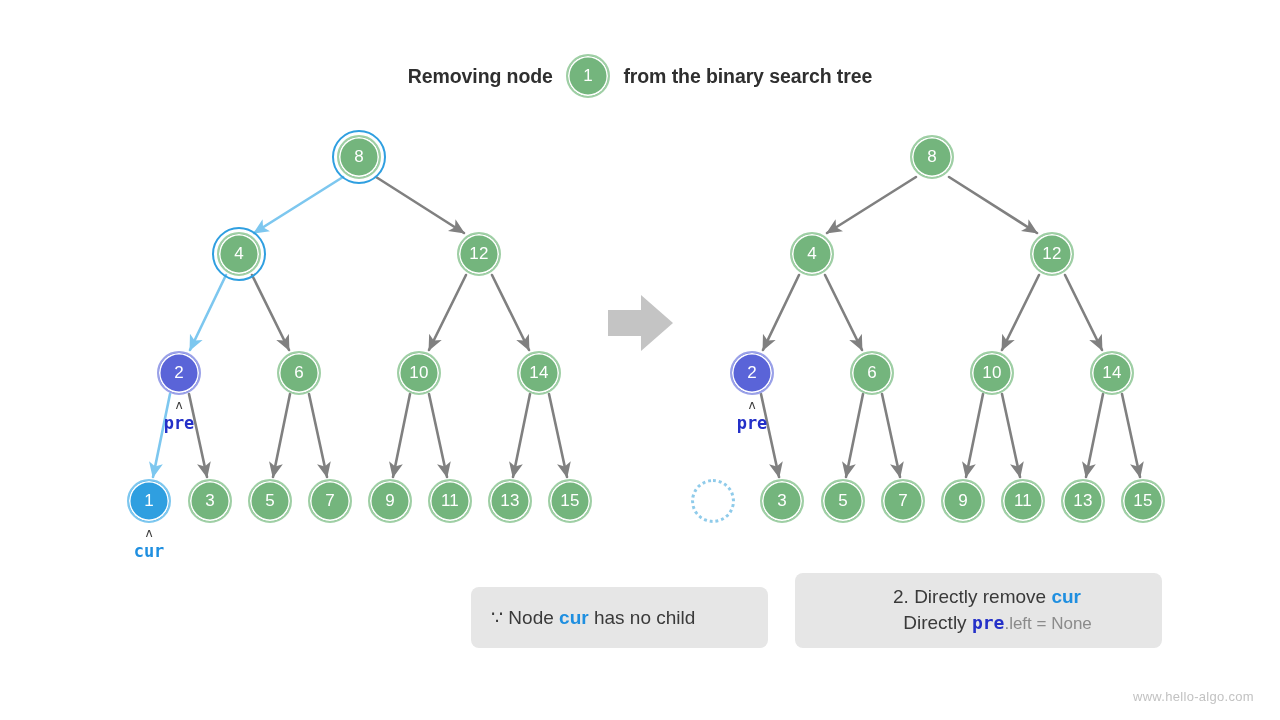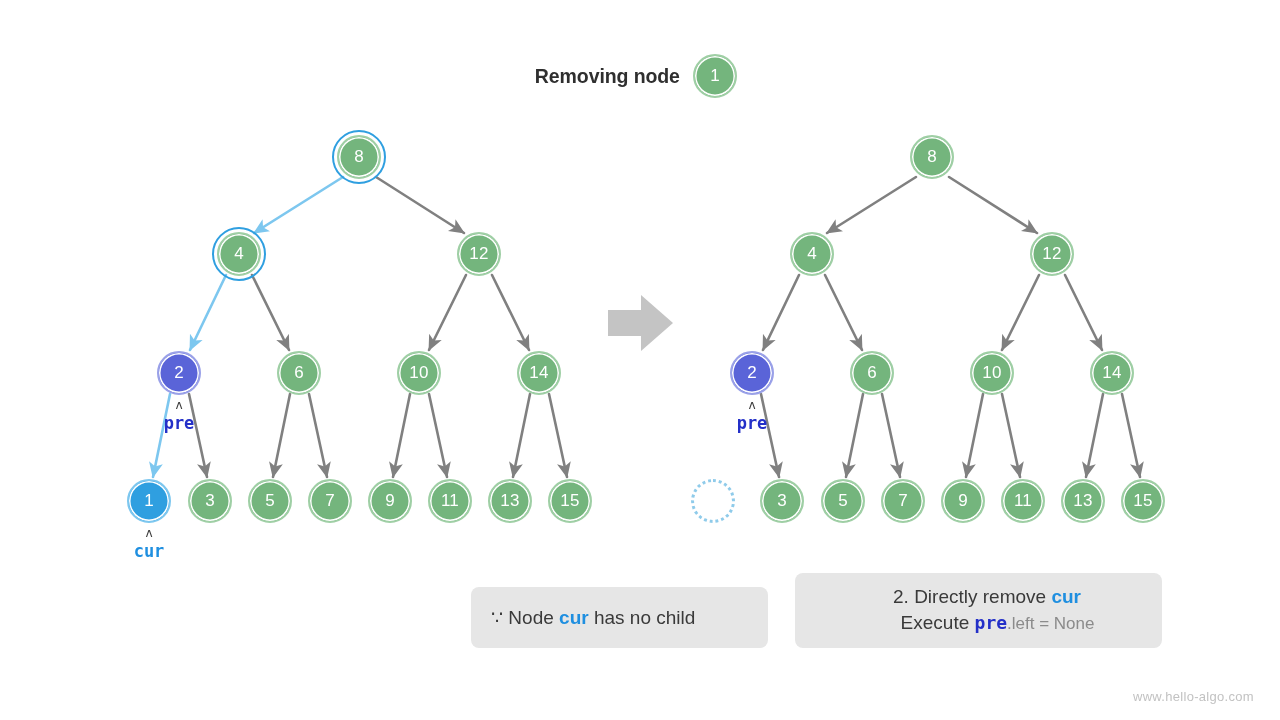--- a/index.html
+++ b/index.html
@@ -172,20 +172,21 @@
 </head>
 <body>
 
 <div id="canvas">
 
   <div id="title-bar">
     <span class="t-text">Removing node </span>
     <span class="title-node">
       <span class="node green" style="left:0;top:0;">1</span>
     </span>
+    <span class="t-text"> from the binary search tree</span>
   </div>
 
   <svg class="edges" viewBox="0 0 1280 720">
     <defs>
       <marker id="ahGray" markerWidth="7" markerHeight="7" refX="5.6" refY="3.1" orient="auto" markerUnits="strokeWidth">
         <path d="M0,0.4 L6,3.1 L0,5.8 L1.5,3.1 z" fill="#808080"></path>
       </marker>
       <marker id="ahBlue" markerWidth="7" markerHeight="7" refX="5.6" refY="3.1" orient="auto" markerUnits="strokeWidth">
         <path d="M0,0.4 L6,3.1 L0,5.8 L1.5,3.1 z" fill="#7dc7ef"></path>
       </marker>
@@ -287,18 +288,18 @@
       </div>
     </div>
 
 
   <div class="caption" id="caption-2">
     <span class="line"><span>∵ Node </span><b class="cur">cur</b><span> has no child</span></span>
   </div>
 
   <div class="caption" id="caption-3">
     <span class="line"><span>2. Directly remove </span><b class="cur">cur</b></span>
-    <span class="line"><span>    Execute </span><b class="pre">pre</b><span class="mono">.left = None</span></span>
+    <span class="line"><span>    Directly </span><b class="pre">pre</b><span class="mono">.left = None</span></span>
   </div>
 
   <div id="watermark">www.hello-algo.com</div>
 
 </div>
 
 </body></html>

